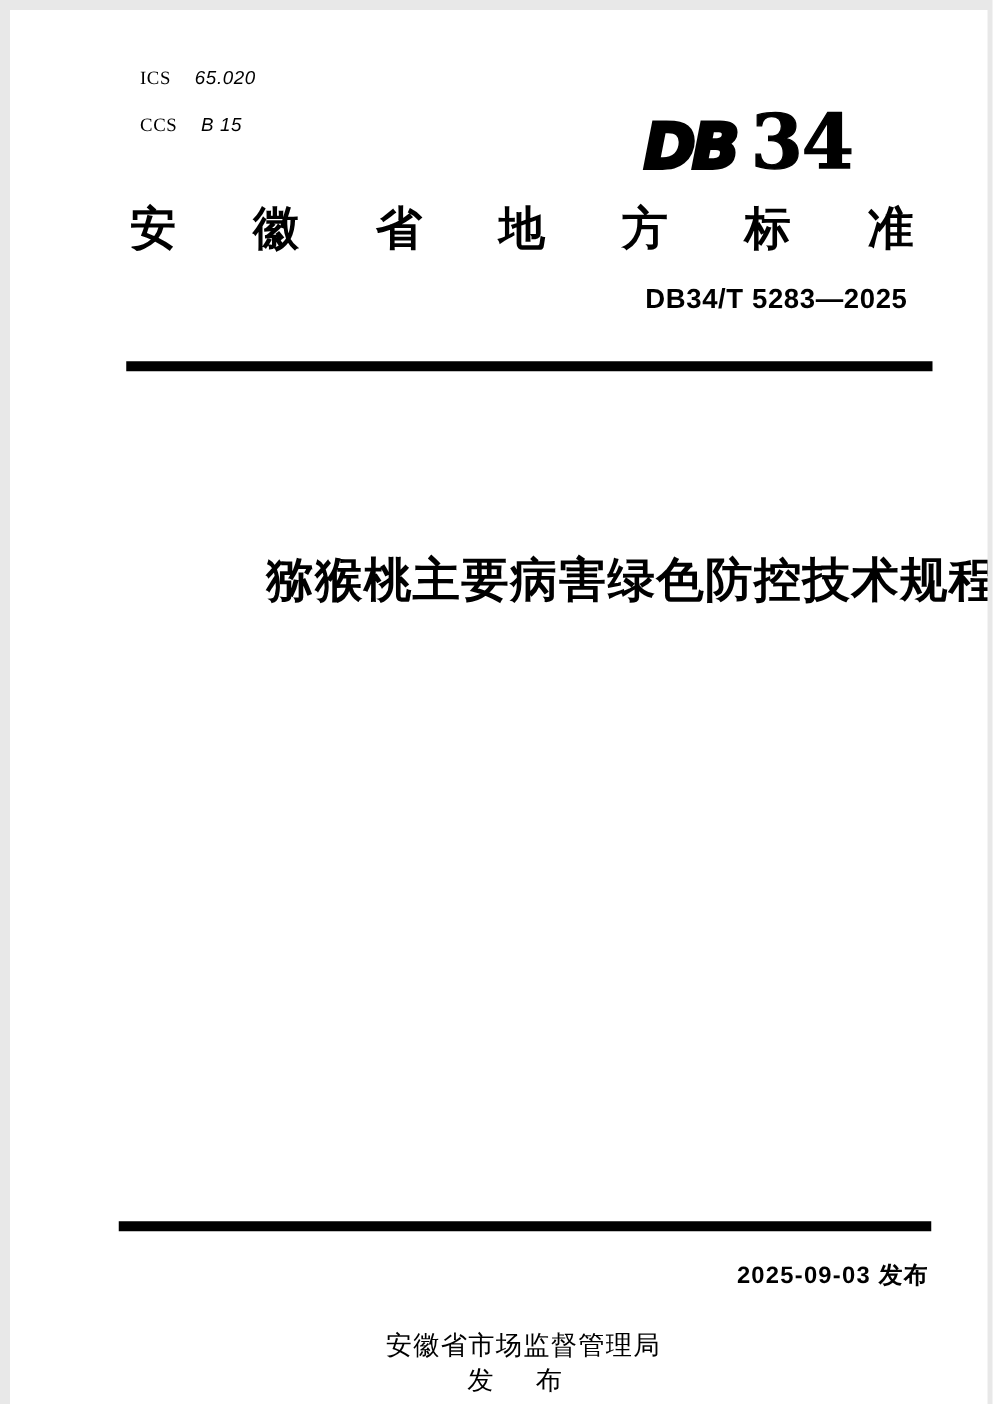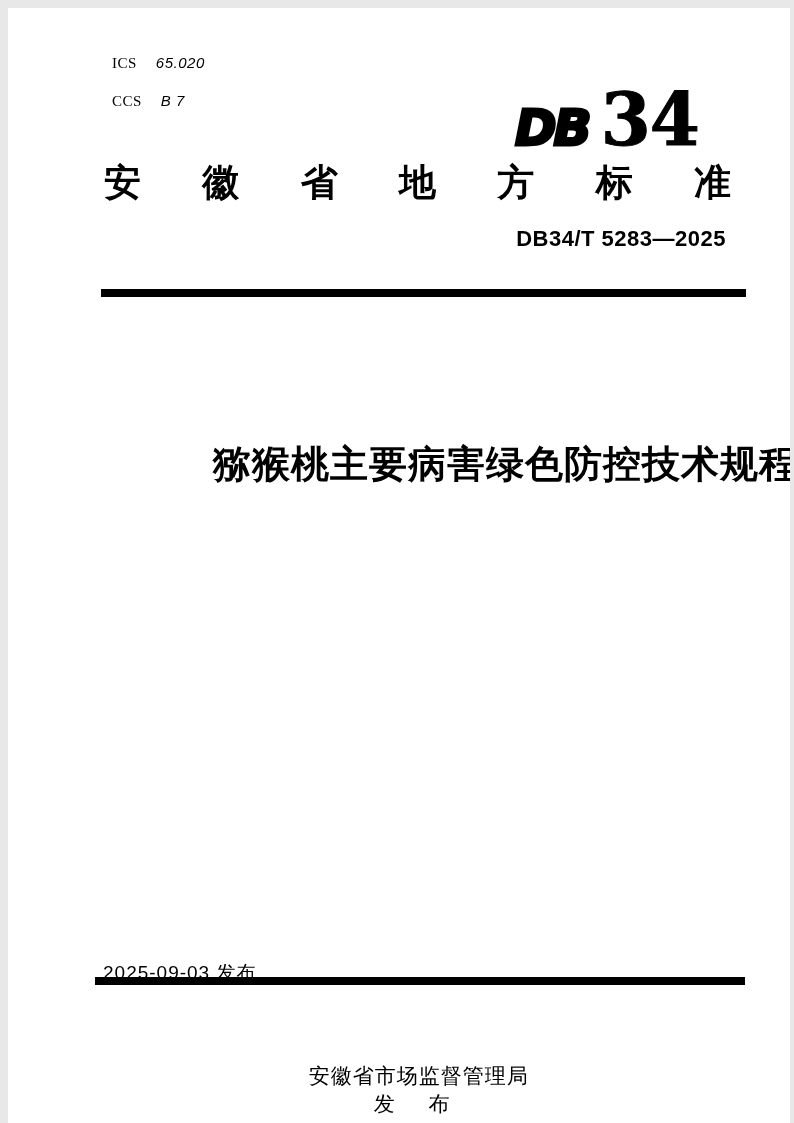--- a/index.html
+++ b/index.html
@@ -48,21 +48,21 @@
     font-family: "DejaVu Sans", sans-serif;
     font-weight: bold;
     font-size: 50px;
     letter-spacing: -3px;
     font-style: italic;
     -webkit-text-stroke: 3px #000;
   }
   .logo-34 {
     font-family: "DejaVu Serif", serif;
     font-weight: bold;
-    font-size: 72px;
+    font-size: 60px;
     margin-left: 4px;
     letter-spacing: -1px;
     -webkit-text-stroke: 1px #000;
   }
 
   
   .standard-type {
     position: absolute;
     left: 88px;
     top: 147px;
@@ -111,26 +111,26 @@
     top: 499px;
     text-align: center;
     font-size: 17.5px;
     font-family: "Liberation Serif", serif;
   }
 
   
   .footer-dates {
     position: absolute;
     left: 87px;
-    top: 944px;
+    top: 991px;
     width: 656px;
     display: flex;
-    justify-content: space-between;
+    justify-content: flex-end;
     font-size: 19px;
-    font-weight: 400;
+    font-weight: 700;
     letter-spacing: 1px;
   }
   .rule-bottom {
     position: absolute;
     left: 87px;
     top: 969px;
     width: 650px;
     height: 2px;
     background: #000;
   }
@@ -155,21 +155,21 @@
 
 <div class="page">
 
   <div class="ics-block">
     <div class="ics-row">
       <span class="code-label">ICS</span>
       <span class="code-value">65.020</span>
     </div>
     <div class="ics-row">
       <span class="code-label">CCS</span>
-      <span class="code-value">B 7</span>
+      <span class="code-value">B 15</span>
     </div>
   </div>
 
   <div class="logo">
     <span class="logo-db">DB</span>
     <span class="logo-34">34</span>
   </div>
 
   <div class="standard-type">
       <span>安</span>

